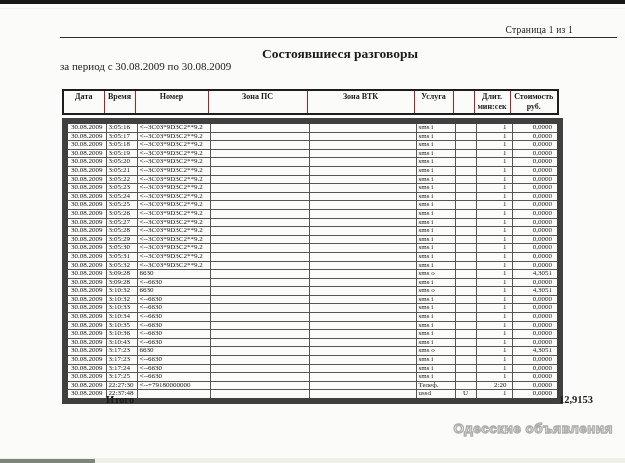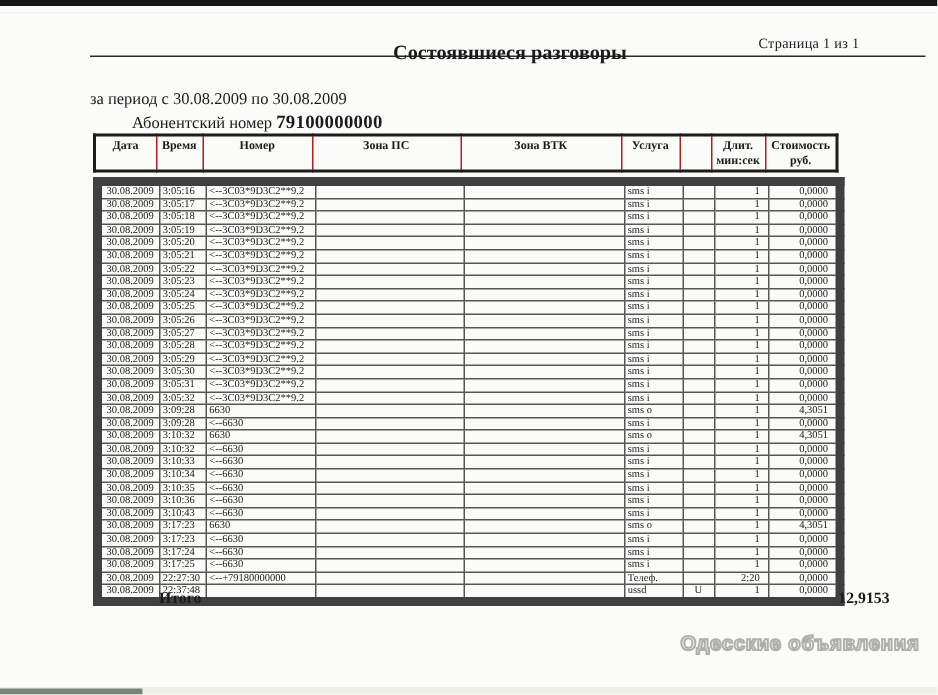--- a/index.html
+++ b/index.html
@@ -15,21 +15,21 @@
   .top-bar { position:absolute; top:0; left:0; width:625px; height:4px; background:#161616; }
   .top-hairline { position:absolute; top:8px; left:0; width:625px; border-top:1px solid #f1f1ef; }
 
   .page-indicator {
     position:absolute; top:25px; right:52px;
     font-size:9.5px; letter-spacing:.2px;
   }
   .header-rule { position:absolute; top:37px; left:60px; width:557px; border-top:1px solid #2a2a2a; }
 
   .title {
-    position:absolute; top:27px; left:60px; width:560px;
+    position:absolute; top:46px; left:60px; width:560px;
     text-align:center; font-weight:bold; font-size:13.5px;
   }
   .subtitle {
     position:absolute; top:60px; left:60px; width:560px;
     text-align:left; font-size:11px;
   }
 
   .abonent-line {
     position:absolute; top:74px; left:60px; width:557px;
     display:flex; justify-content:space-between; align-items:baseline;
@@ -93,24 +93,20 @@
 <div class="top-bar"></div>
 <div class="top-hairline"></div>
 
 <div class="page-indicator">Страница 1 из 1</div>
 <div class="header-rule"></div>
 
 <div class="title">Состоявшиеся разговоры</div>
 <div class="subtitle">за период с 30.08.2009 по 30.08.2009</div>
 
 <div class="abonent-line">
-  <div class="abonent-left">
-    <span>Абонентский номер</span>
-    <span class="num-bold">79100000000</span>
-  </div>
 </div>
 
 <table class="hdr-table">
   <colgroup>
     <col style="width:41px">
       <col style="width:31px">
       <col style="width:73px">
     <col style="width:99px">
       <col style="width:107px">
       <col style="width:39px">

